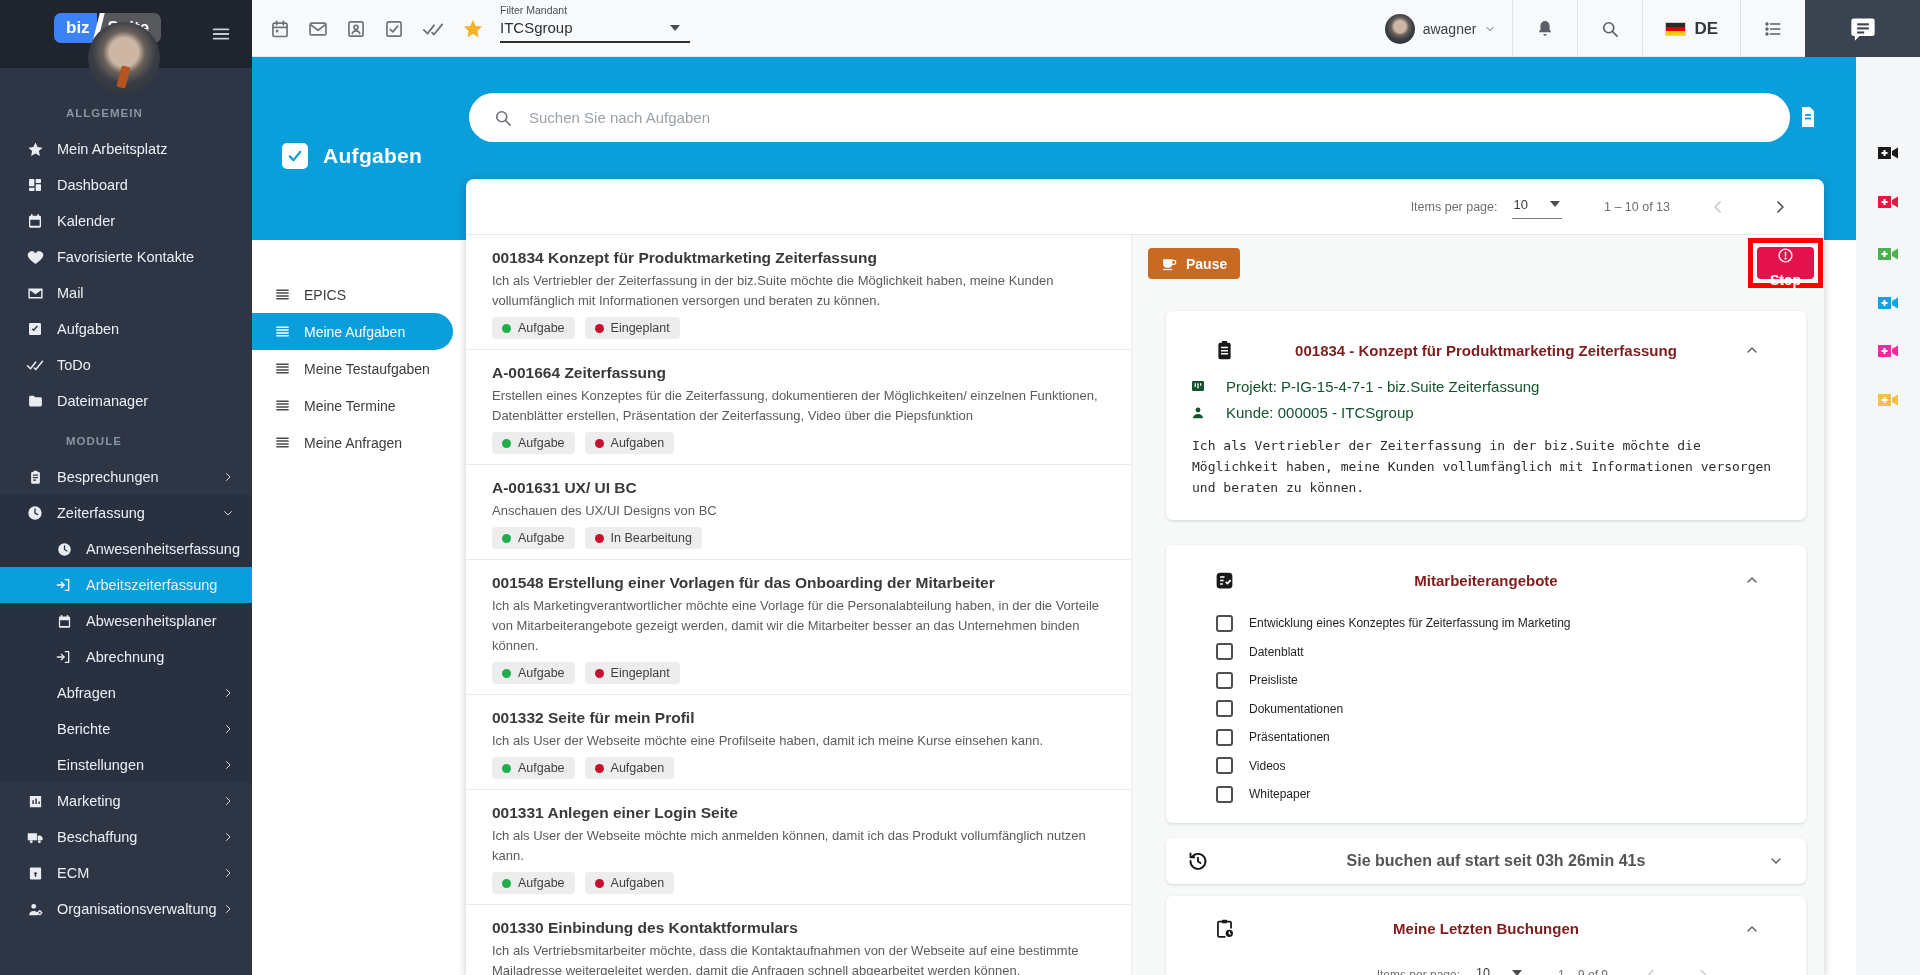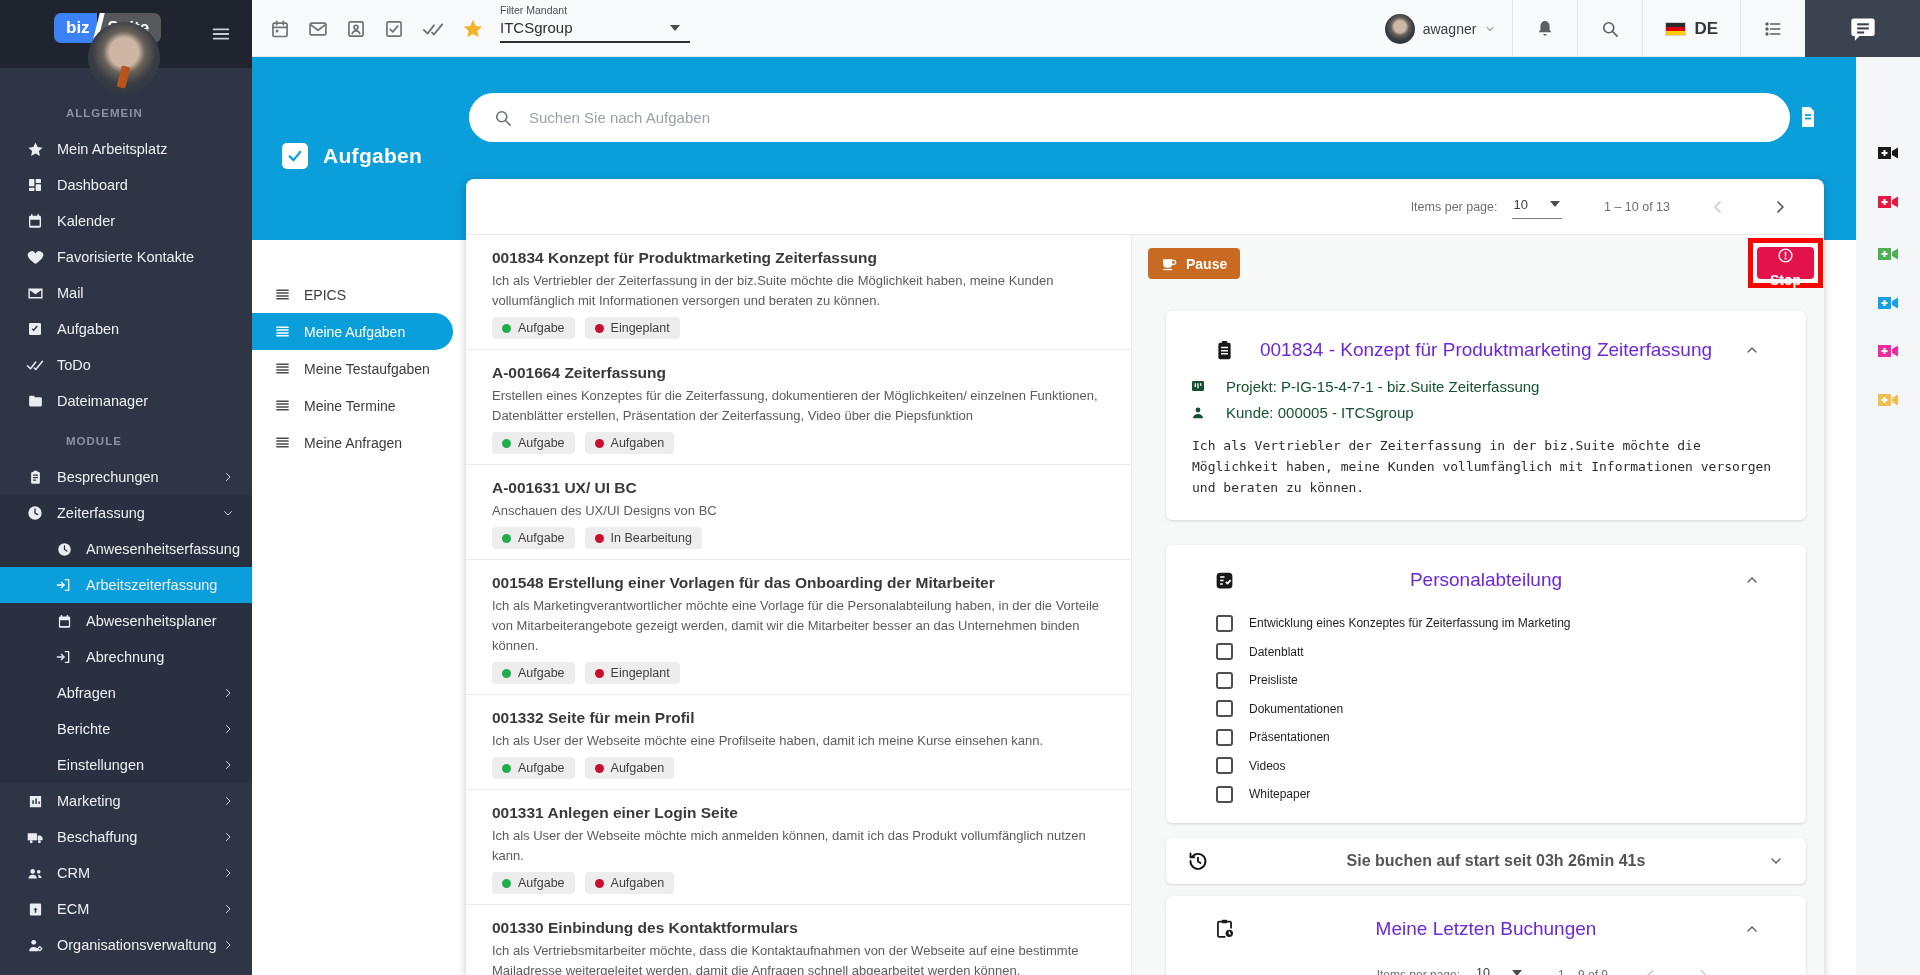--- a/index.html
+++ b/index.html
@@ -95,21 +95,21 @@
   
   .detail { flex:1; background:#f7f8f8; border-left:1px solid #ececec; position:relative; padding-top:3px; overflow:hidden; }
   .action-row { height:52px; position:relative; }
   .pause-btn { position:absolute; left:16px; top:10px; height:31px; background:#c96a22; color:#fff; border:none; border-radius:4px; display:flex; align-items:center; gap:8px; padding:0 13px; font-size:14px; font-weight:bold; font-family:"Liberation Sans",sans-serif; cursor:pointer; }
   .stop-wrap { position:absolute; right:1px; top:0; border:5px solid #fb0400; padding:4px; }
   .stop-btn { height:32px; background:#e3114c; color:#fff; border:none; border-radius:4px; display:flex; align-items:center; gap:8px; padding:0 13px; font-size:14px; font-weight:bold; font-family:"Liberation Sans",sans-serif; cursor:pointer;flex-direction:column; }
 
   .dcard { margin-left:34px; width:640px; background:#fff; border-radius:6px; box-shadow:0 1px 3px rgba(0,0,0,0.14); }
   .dcard-head { position:relative; height:38px; display:flex; align-items:center; justify-content:center; }
   .dcard-head .hicon { position:absolute; left:24px; color:#191919; }
-  .dcard-head .htitle { font-size:19px; color:#6d28d9; }
+  .dcard-head .htitle { font-size:15px; color:#7f1d1d;font-weight:bold; }
   .dcard-head .hchev { position:absolute; right:22px; color:#5d5d5d; cursor:pointer; }
 
   .dcard.info { margin-top:21px; padding:20px 24px 22px 24px; }
   .link-row { display:flex; align-items:center; gap:20px; color:#14532d; font-size:15px; margin-top:9px; cursor:pointer; }
   .mono-desc { margin:14px 0 0 2px; font-family:"DejaVu Sans Mono", monospace; font-size:13px; line-height:21px; color:#2d2d2d; max-width:592px; }
 
   .dcard.accept { margin-top:25px; padding:16px 24px 14px 24px; }
   .chk-list { margin-top:10px; }
   .chk-row { height:28.5px; display:flex; align-items:center; gap:16px; padding-left:26px; cursor:pointer; }
   .chk-box { width:17px; height:17px; border:2px solid #4f4f4f; border-radius:3px; background:#fff; flex:none; }
@@ -333,36 +333,20 @@
     <div class="sb-row">
       <span class="sb-ic">
           <svg width="17" height="17" viewBox="0 0 24 24" fill="currentColor">
             <path d="M1 6h13v10H1z"></path>
             <path d="M15 9h4l3 3v4h-7z"></path>
             <circle cx="6" cy="18" r="2"></circle>
             <circle cx="17.5" cy="18" r="2"></circle>
           </svg>
         </span>
       <span class="sb-label">Beschaffung</span>
-      <span class="sb-chev">
-          <svg class="ic" width="12" height="12" viewBox="0 0 24 24">
-            <polyline points="9,5 16,12 9,19"></polyline>
-          </svg>
-        </span>
-    </div>
-    <div class="sb-row">
-      <span class="sb-ic">
-          <svg width="17" height="17" viewBox="0 0 24 24" fill="currentColor">
-            <circle cx="8" cy="9" r="3.2"></circle>
-            <path d="M2 19c0-3.2 2.7-5.2 6-5.2s6 2 6 5.2z"></path>
-            <circle cx="16.5" cy="9.5" r="2.6"></circle>
-            <path d="M15.5 13.6c2.9.2 5 2.1 5 4.9h-4.2a7 7 0 0 0-.8-4.9z"></path>
-          </svg>
-        </span>
-      <span class="sb-label">CRM</span>
       <span class="sb-chev">
           <svg class="ic" width="12" height="12" viewBox="0 0 24 24">
             <polyline points="9,5 16,12 9,19"></polyline>
           </svg>
         </span>
     </div>
     <div class="sb-row">
       <span class="sb-ic">
           <svg width="15" height="15" viewBox="0 0 24 24" fill="currentColor">
             <path d="M3 4a1.5 1.5 0 0 1 1.5-1.5h15A1.5 1.5 0 0 1 21 4v16a1.5 1.5 0 0 1-1.5 1.5h-15A1.5 1.5 0 0 1 3 20zm9 5-3.5 3.5h2.3V17h2.4v-4.5h2.3z" fill-rule="evenodd"></path>
@@ -826,21 +810,21 @@
         <div class="dcard-head">
           <span class="hicon">
               <svg width="21" height="21" viewBox="0 0 24 24" fill="currentColor">
                 <rect x="3" y="3" width="18" height="18" rx="4"></rect>
                 <line x1="7" y1="8" x2="12" y2="8" stroke="#fff" stroke-width="1.8"></line>
                 <line x1="7" y1="12" x2="11" y2="12" stroke="#fff" stroke-width="1.8"></line>
                 <line x1="7" y1="16" x2="10" y2="16" stroke="#fff" stroke-width="1.8"></line>
                 <polyline points="13.5,13.5 15.5,15.5 19,11.5" fill="none" stroke="#fff" stroke-width="2"></polyline>
               </svg>
             </span>
-          <span class="htitle">Personalabteilung</span>
+          <span class="htitle">Mitarbeiterangebote</span>
           <span class="hchev">
               <svg class="ic" width="16" height="16" viewBox="0 0 24 24">
                 <polyline points="6,15 12,9 18,15"></polyline>
               </svg>
             </span>
         </div>
         <div class="chk-list">
           <div class="chk-row">
               <span class="chk-box"></span>
               <span class="chk-lbl">Entwicklung eines Konzeptes für Zeiterfassung im Marketing</span>

